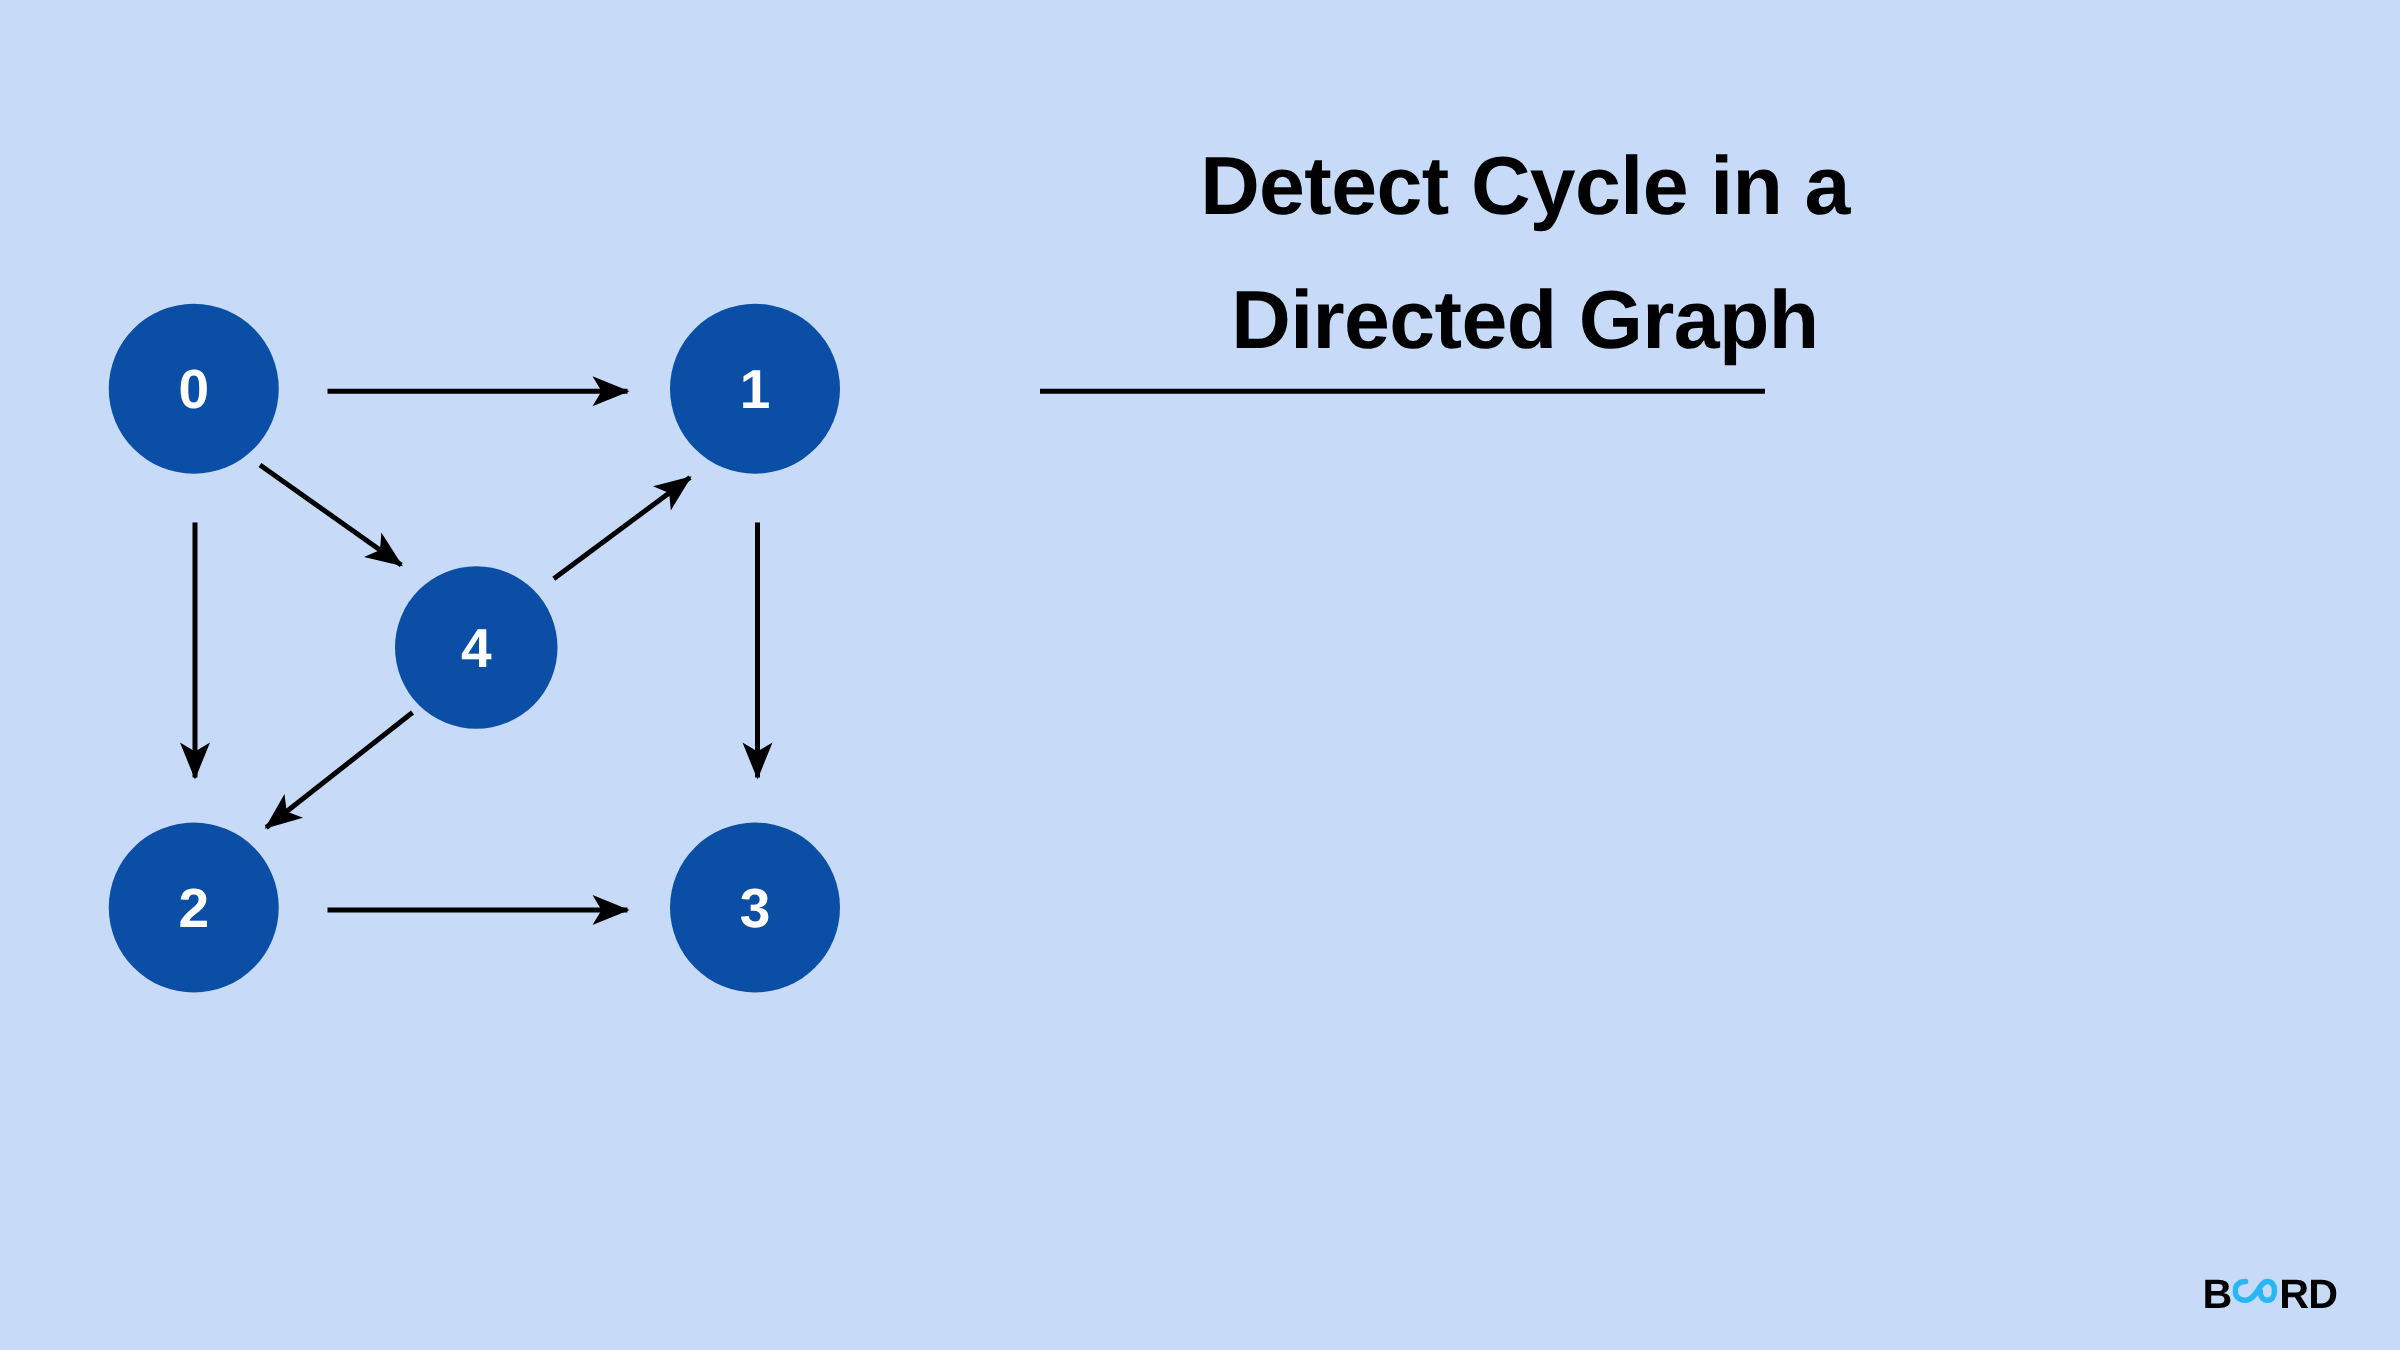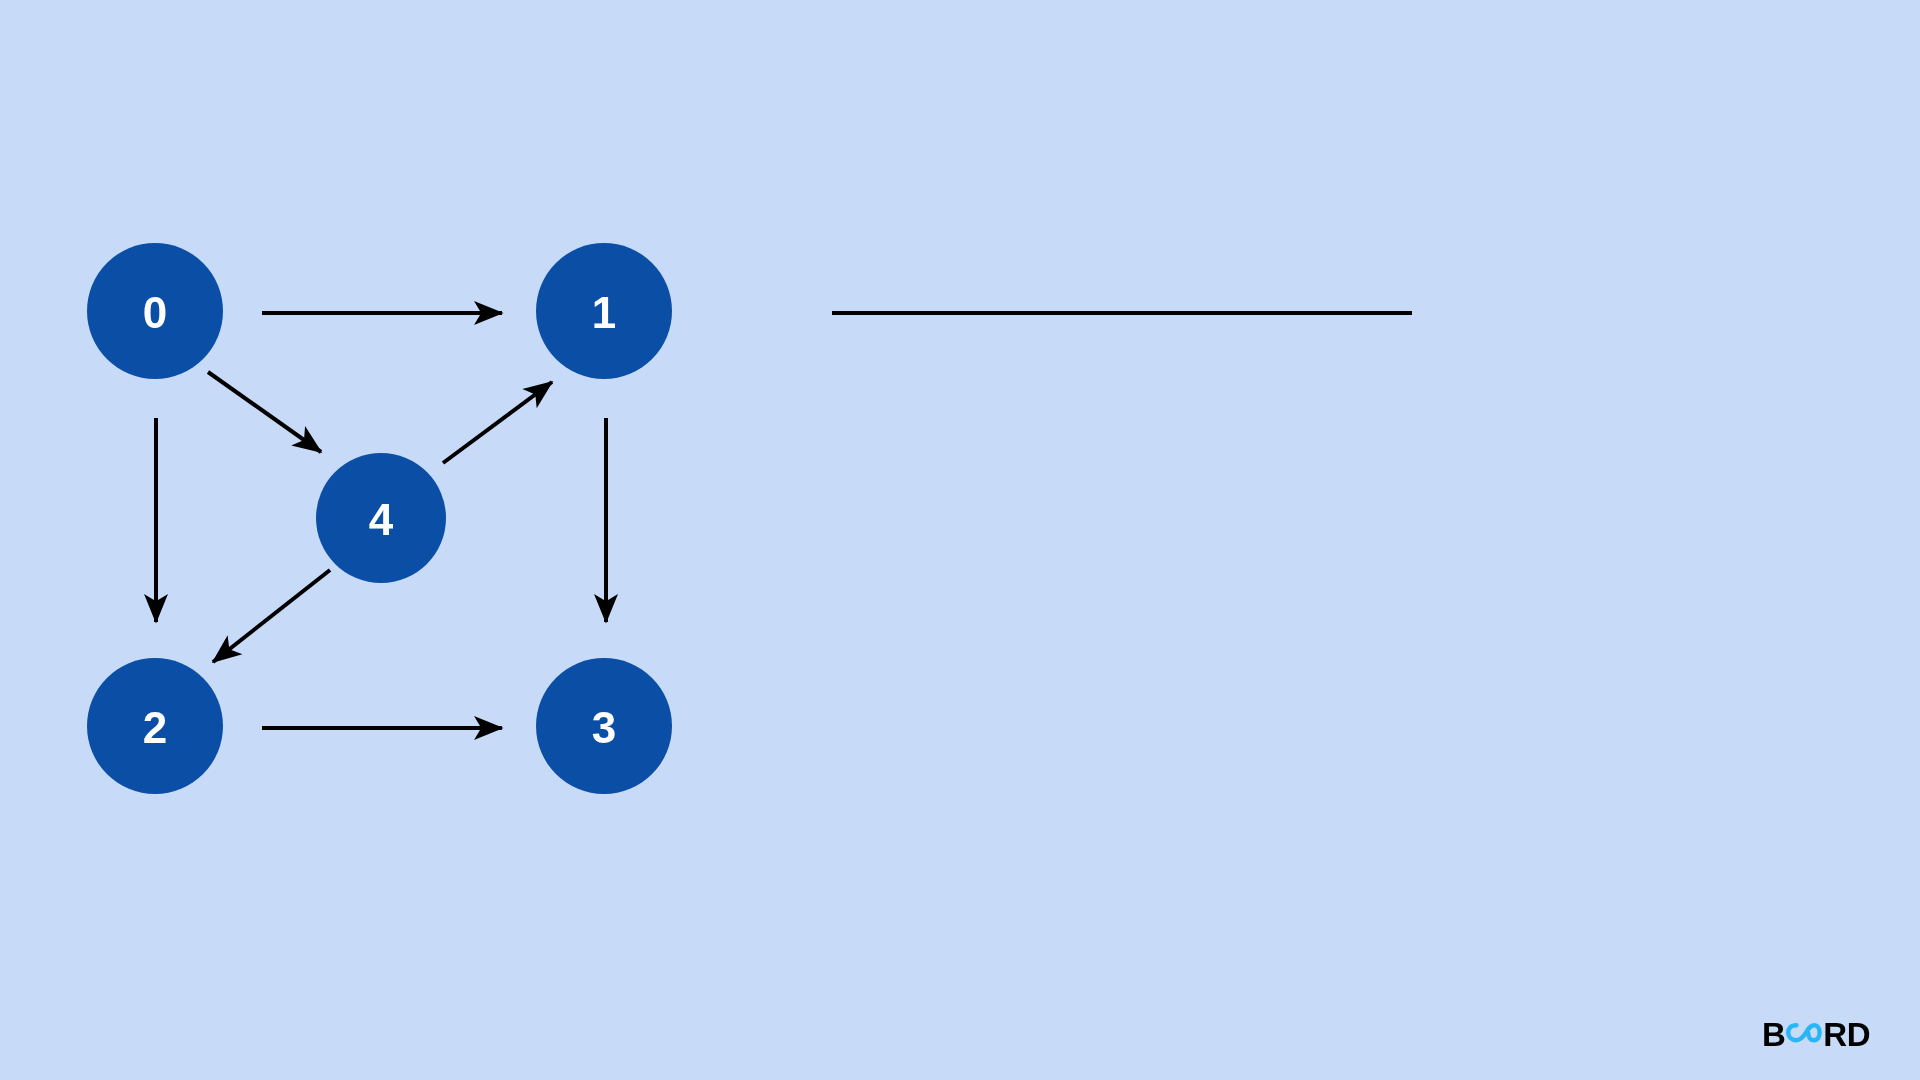--- a/index.html
+++ b/index.html
@@ -130,20 +130,22 @@
           </g>
           <g>
             <circle cx="604" cy="726" r="68" fill="#0b4ea6"></circle>
             <text x="604" y="727" class="node-label" fill="#ffffff">3</text>
           </g>
         </g>
     </svg>
   </div>
 
   <div id="title-panel">
+    <div id="page-title">Detect Cycle in a
+Directed Graph</div>
     <div id="title-rule"></div>
   </div>
 
   <div id="brand-logo">
     <span class="logo-dark">B</span>
     <span class="logo-mark">
       <svg width="36" height="26" viewBox="0 0 36 26" aria-hidden="true">
         <path d="M10.4 5.2 C4.8 5.2 2.2 8.4 2.2 12.6 C2.2 17.0 5.1 20.2 10.2 20.2
                  C15.0 20.2 17.6 16.4 20.0 12.6 C22.3 8.9 24.4 5.2 28.2 5.2
                  C31.6 5.2 33.6 8.0 33.6 12.6 C33.6 17.2 31.5 20.2 28.0 20.2

